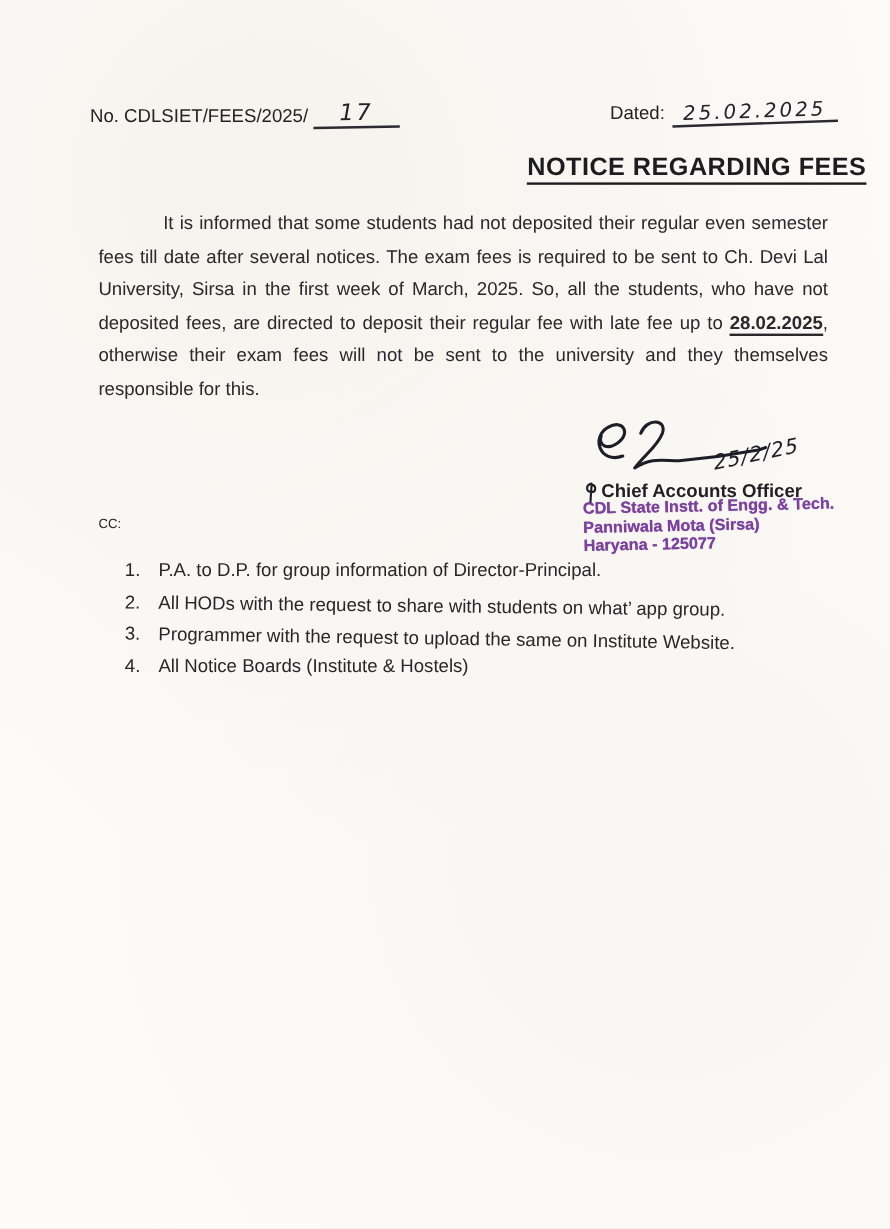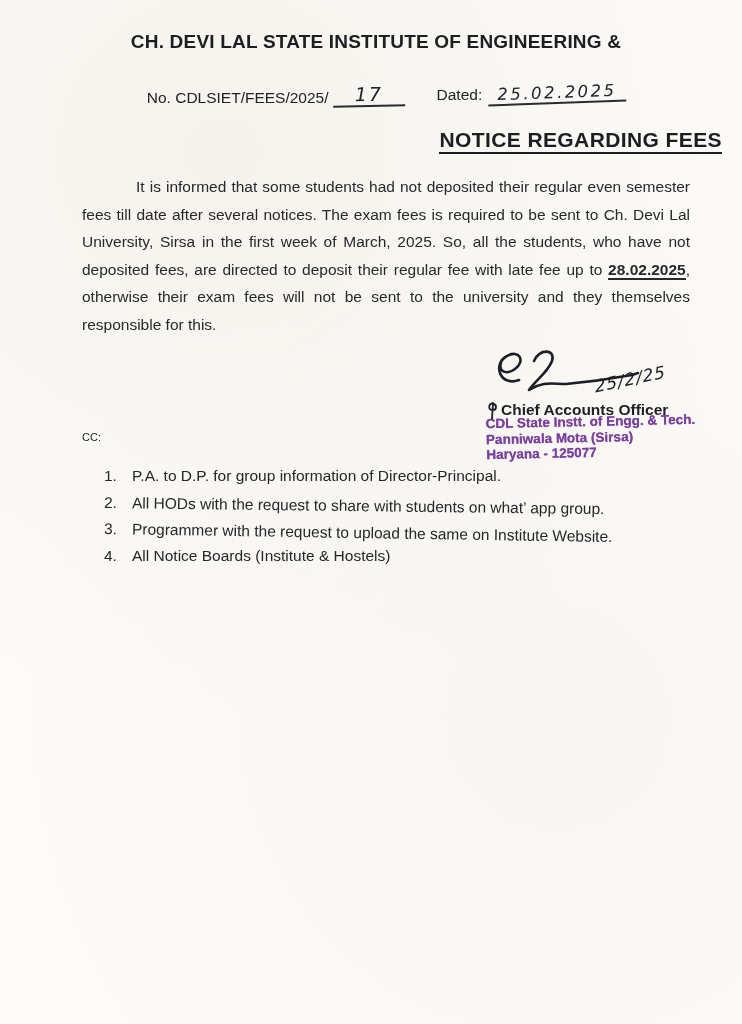--- a/index.html
+++ b/index.html
@@ -29,21 +29,21 @@
     line-height: 23px;
     letter-spacing: .2px;
     color: #1e1e22;
   }
 
   
   .ref-row {
     position: absolute;
     top: 83px; left: 75px; right: 44px;
     display: flex;
-    justify-content: center;
+    justify-content: space-between;
     font-size: 15.5px;
     color: #222226;
     gap: 32px;
   }
   .blank-line {
     display: inline-block;
     border-bottom: 2px solid #2a2a30;
     text-align: center;
     vertical-align: bottom;
     white-space: nowrap;
@@ -159,21 +159,20 @@
   .cc-item .num { min-width: 18px; }
   .cc-item.tilt-a { transform: rotate(.7deg); transform-origin: left center; }
   .cc-item.tilt-b { transform: rotate(.9deg); transform-origin: left center; }
 </style>
 </head>
 <body>
 
 <div class="page">
 
   <div class="inst-header">
-    <div>CH. DEVI LAL STATE INSTITUTE OF ENGINEERING &amp;</div>
   </div>
 
   <div class="ref-row">
     <div>
       <span>No. CDLSIET/FEES/2025/</span><span class="blank-line ref-no-value hw">17</span>
     </div>
     <div>
       <span>Dated:</span><span class="blank-line ref-date-value hw">25.02.2025</span>
     </div>
   </div>

